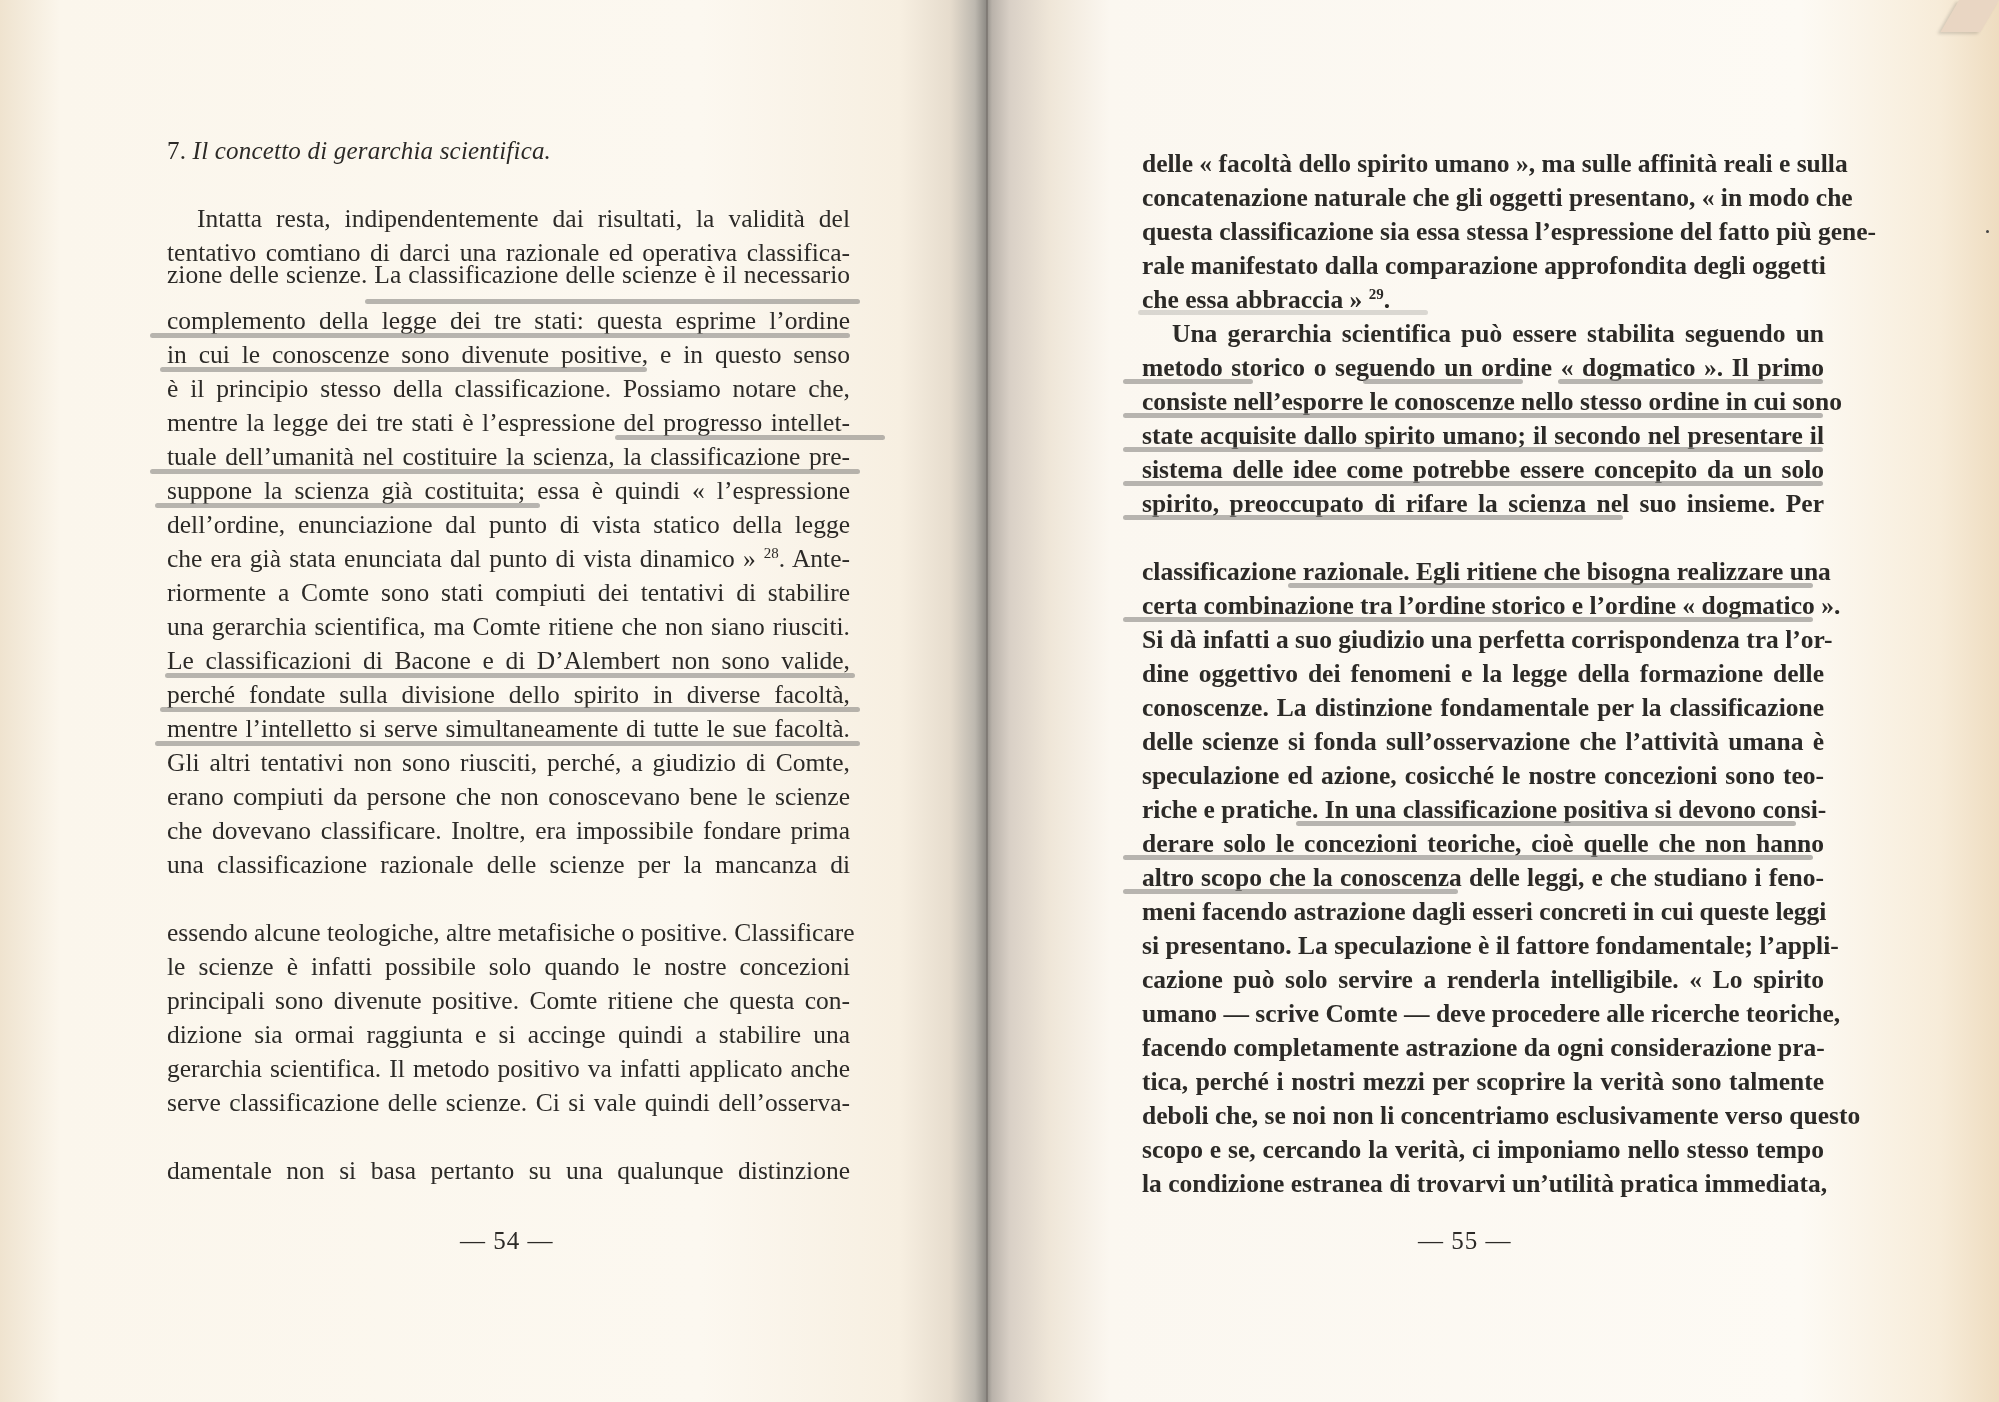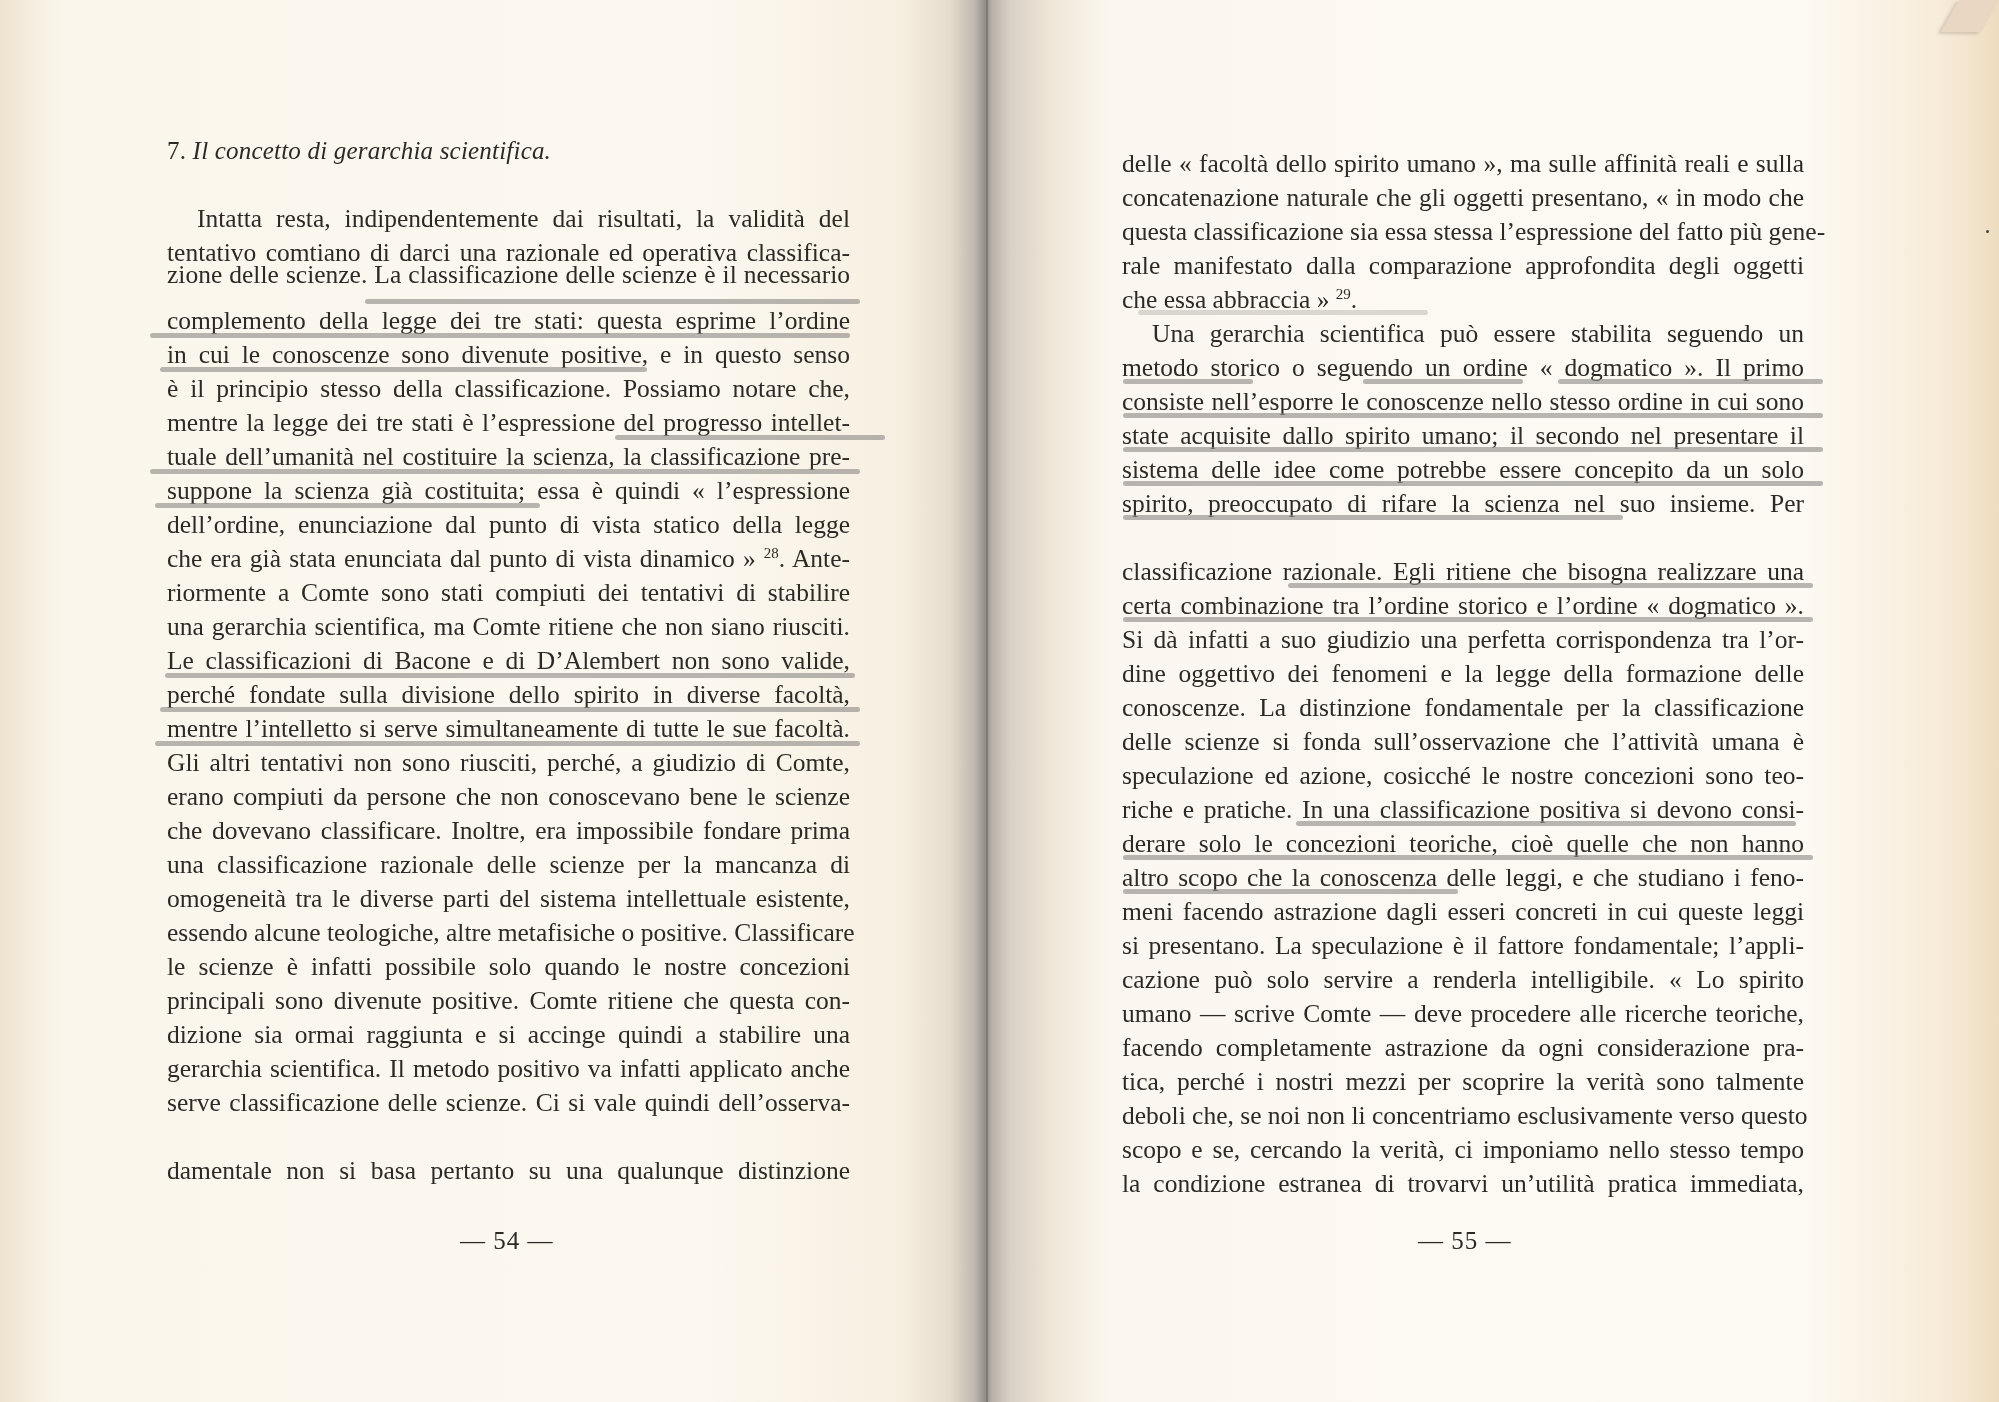--- a/index.html
+++ b/index.html
@@ -32,21 +32,21 @@
   }
   .heading .num { font-style: normal; }
 
   .line {
     position: absolute; height: 34px; line-height: 34px;
     font-size: 25.5px; white-space: nowrap;
     text-align: justify; text-align-last: justify;
   }
   .line.last { text-align-last: left; }
   .left .line { left: 167px; width: 683px; }
-  .right .line { left: 134px; width: 682px; }
+  .right .line { left: 154px; width: 682px; font-weight: bold; }
   .line.indent { padding-left: 30px; box-sizing: border-box; }
 
   sup { font-size: 15px; line-height: 0; vertical-align: 9px; }
 
   .hl {
     position: absolute; height: 5px; border-radius: 3px;
     background: #8e8c88; opacity: .62;
     filter: blur(.6px);
   }
 
@@ -89,21 +89,20 @@
   <div class="line" style="top:542px"><span>che era già stata enunciata dal punto di vista dinamico »</span> <sup>28</sup><span>. Ante-</span></div>
   <div class="line" style="top:576px">riormente a Comte sono stati compiuti dei tentativi di stabilire</div>
   <div class="line" style="top:610px">una gerarchia scientifica, ma Comte ritiene che non siano riusciti.</div>
   <div class="line" style="top:644px">Le classificazioni di Bacone e di D’Alembert non sono valide,</div>
   <div class="line" style="top:678px">perché fondate sulla divisione dello spirito in diverse facoltà,</div>
   <div class="line" style="top:712px">mentre l’intelletto si serve simultaneamente di tutte le sue facoltà.</div>
   <div class="line" style="top:780px">erano compiuti da persone che non conoscevano bene le scienze</div>
   <div class="line" style="top:746px">Gli altri tentativi non sono riusciti, perché, a giudizio di Comte,</div>
   <div class="line" style="top:814px">che dovevano classificare. Inoltre, era impossibile fondare prima</div>
   <div class="line" style="top:848px">una classificazione razionale delle scienze per la mancanza di</div>
-  <div class="line" style="top:882px">omogeneità tra le diverse parti del sistema intellettuale esistente,</div>
   <div class="line" style="top:916px">essendo alcune teologiche, altre metafisiche o positive. Classificare</div>
   <div class="line" style="top:950px">le scienze è infatti possibile solo quando le nostre concezioni</div>
   <div class="line" style="top:984px">principali sono divenute positive. Comte ritiene che questa con-</div>
   <div class="line" style="top:1018px">dizione sia ormai raggiunta e si accinge quindi a stabilire una</div>
   <div class="line" style="top:1052px">gerarchia scientifica. Il metodo positivo va infatti applicato anche</div>
   <div class="line" style="top:1086px">serve classificazione delle scienze. Ci si vale quindi dell’osserva-</div>
   <div class="line" style="top:1154px">damentale non si basa pertanto su una qualunque distinzione</div>
 
   <div class="hl" style="left:365px;top:299px;width:495px"></div>
   <div class="hl" style="left:150px;top:333px;width:700px"></div>

